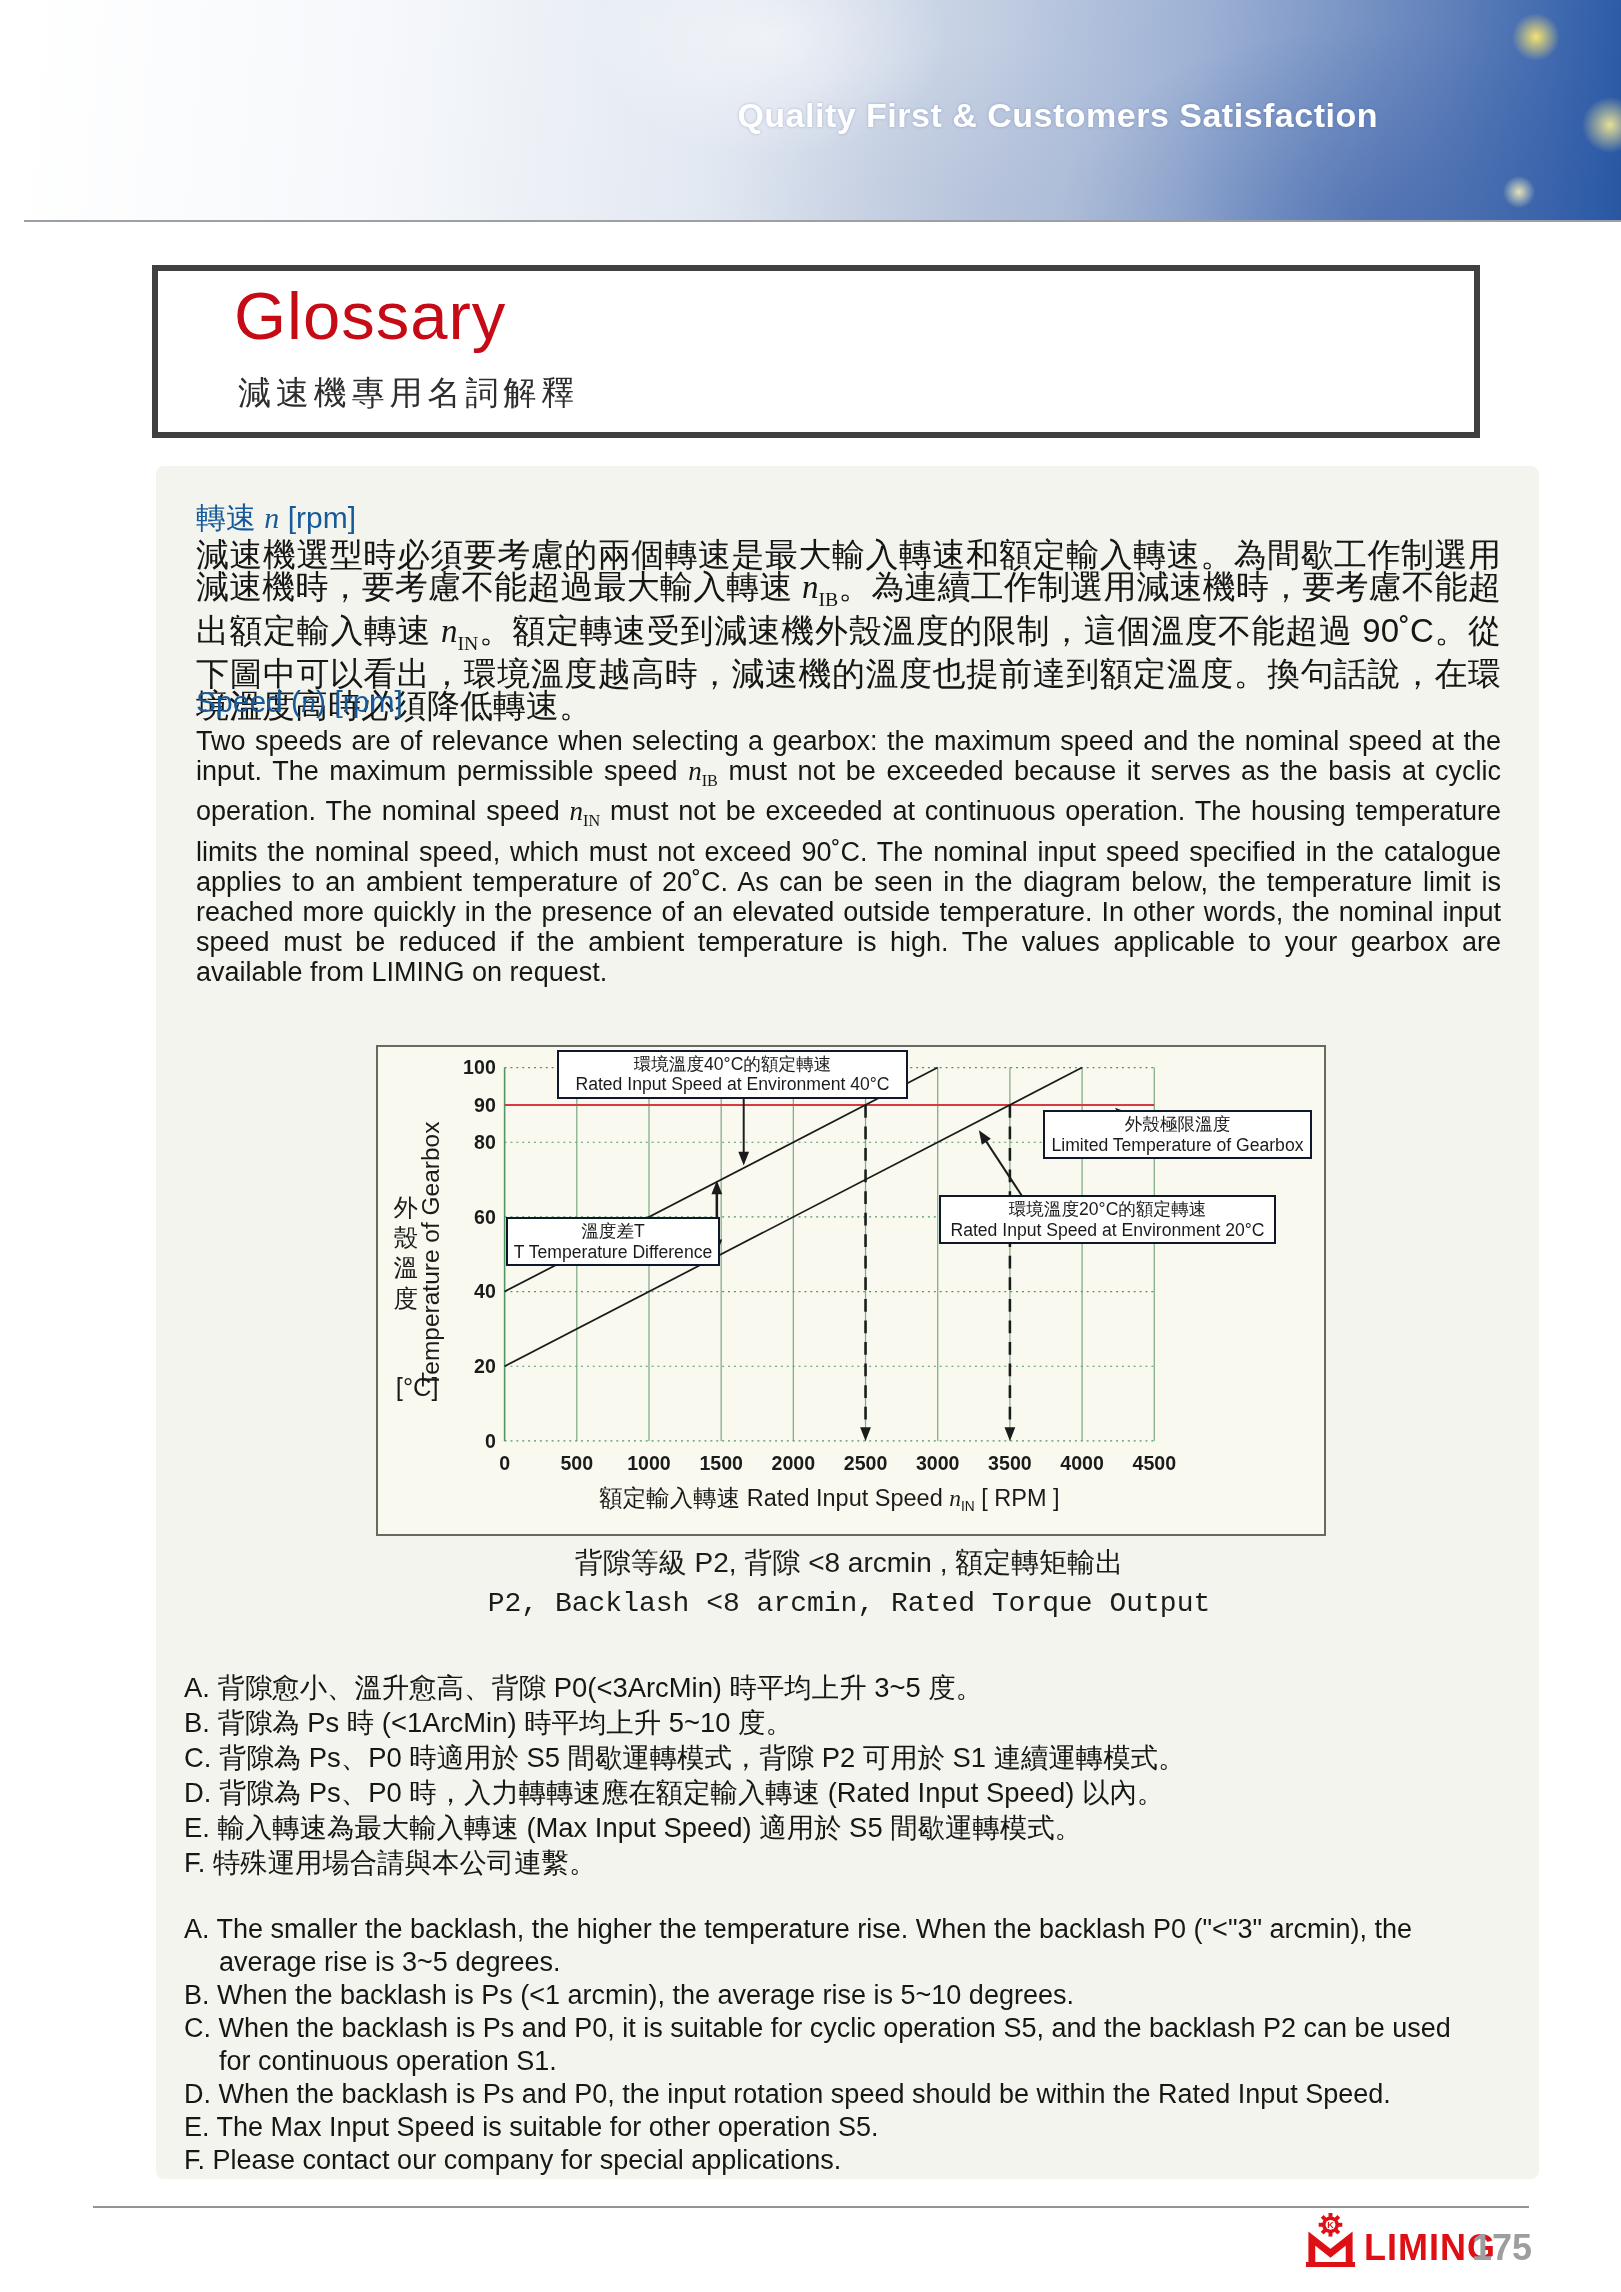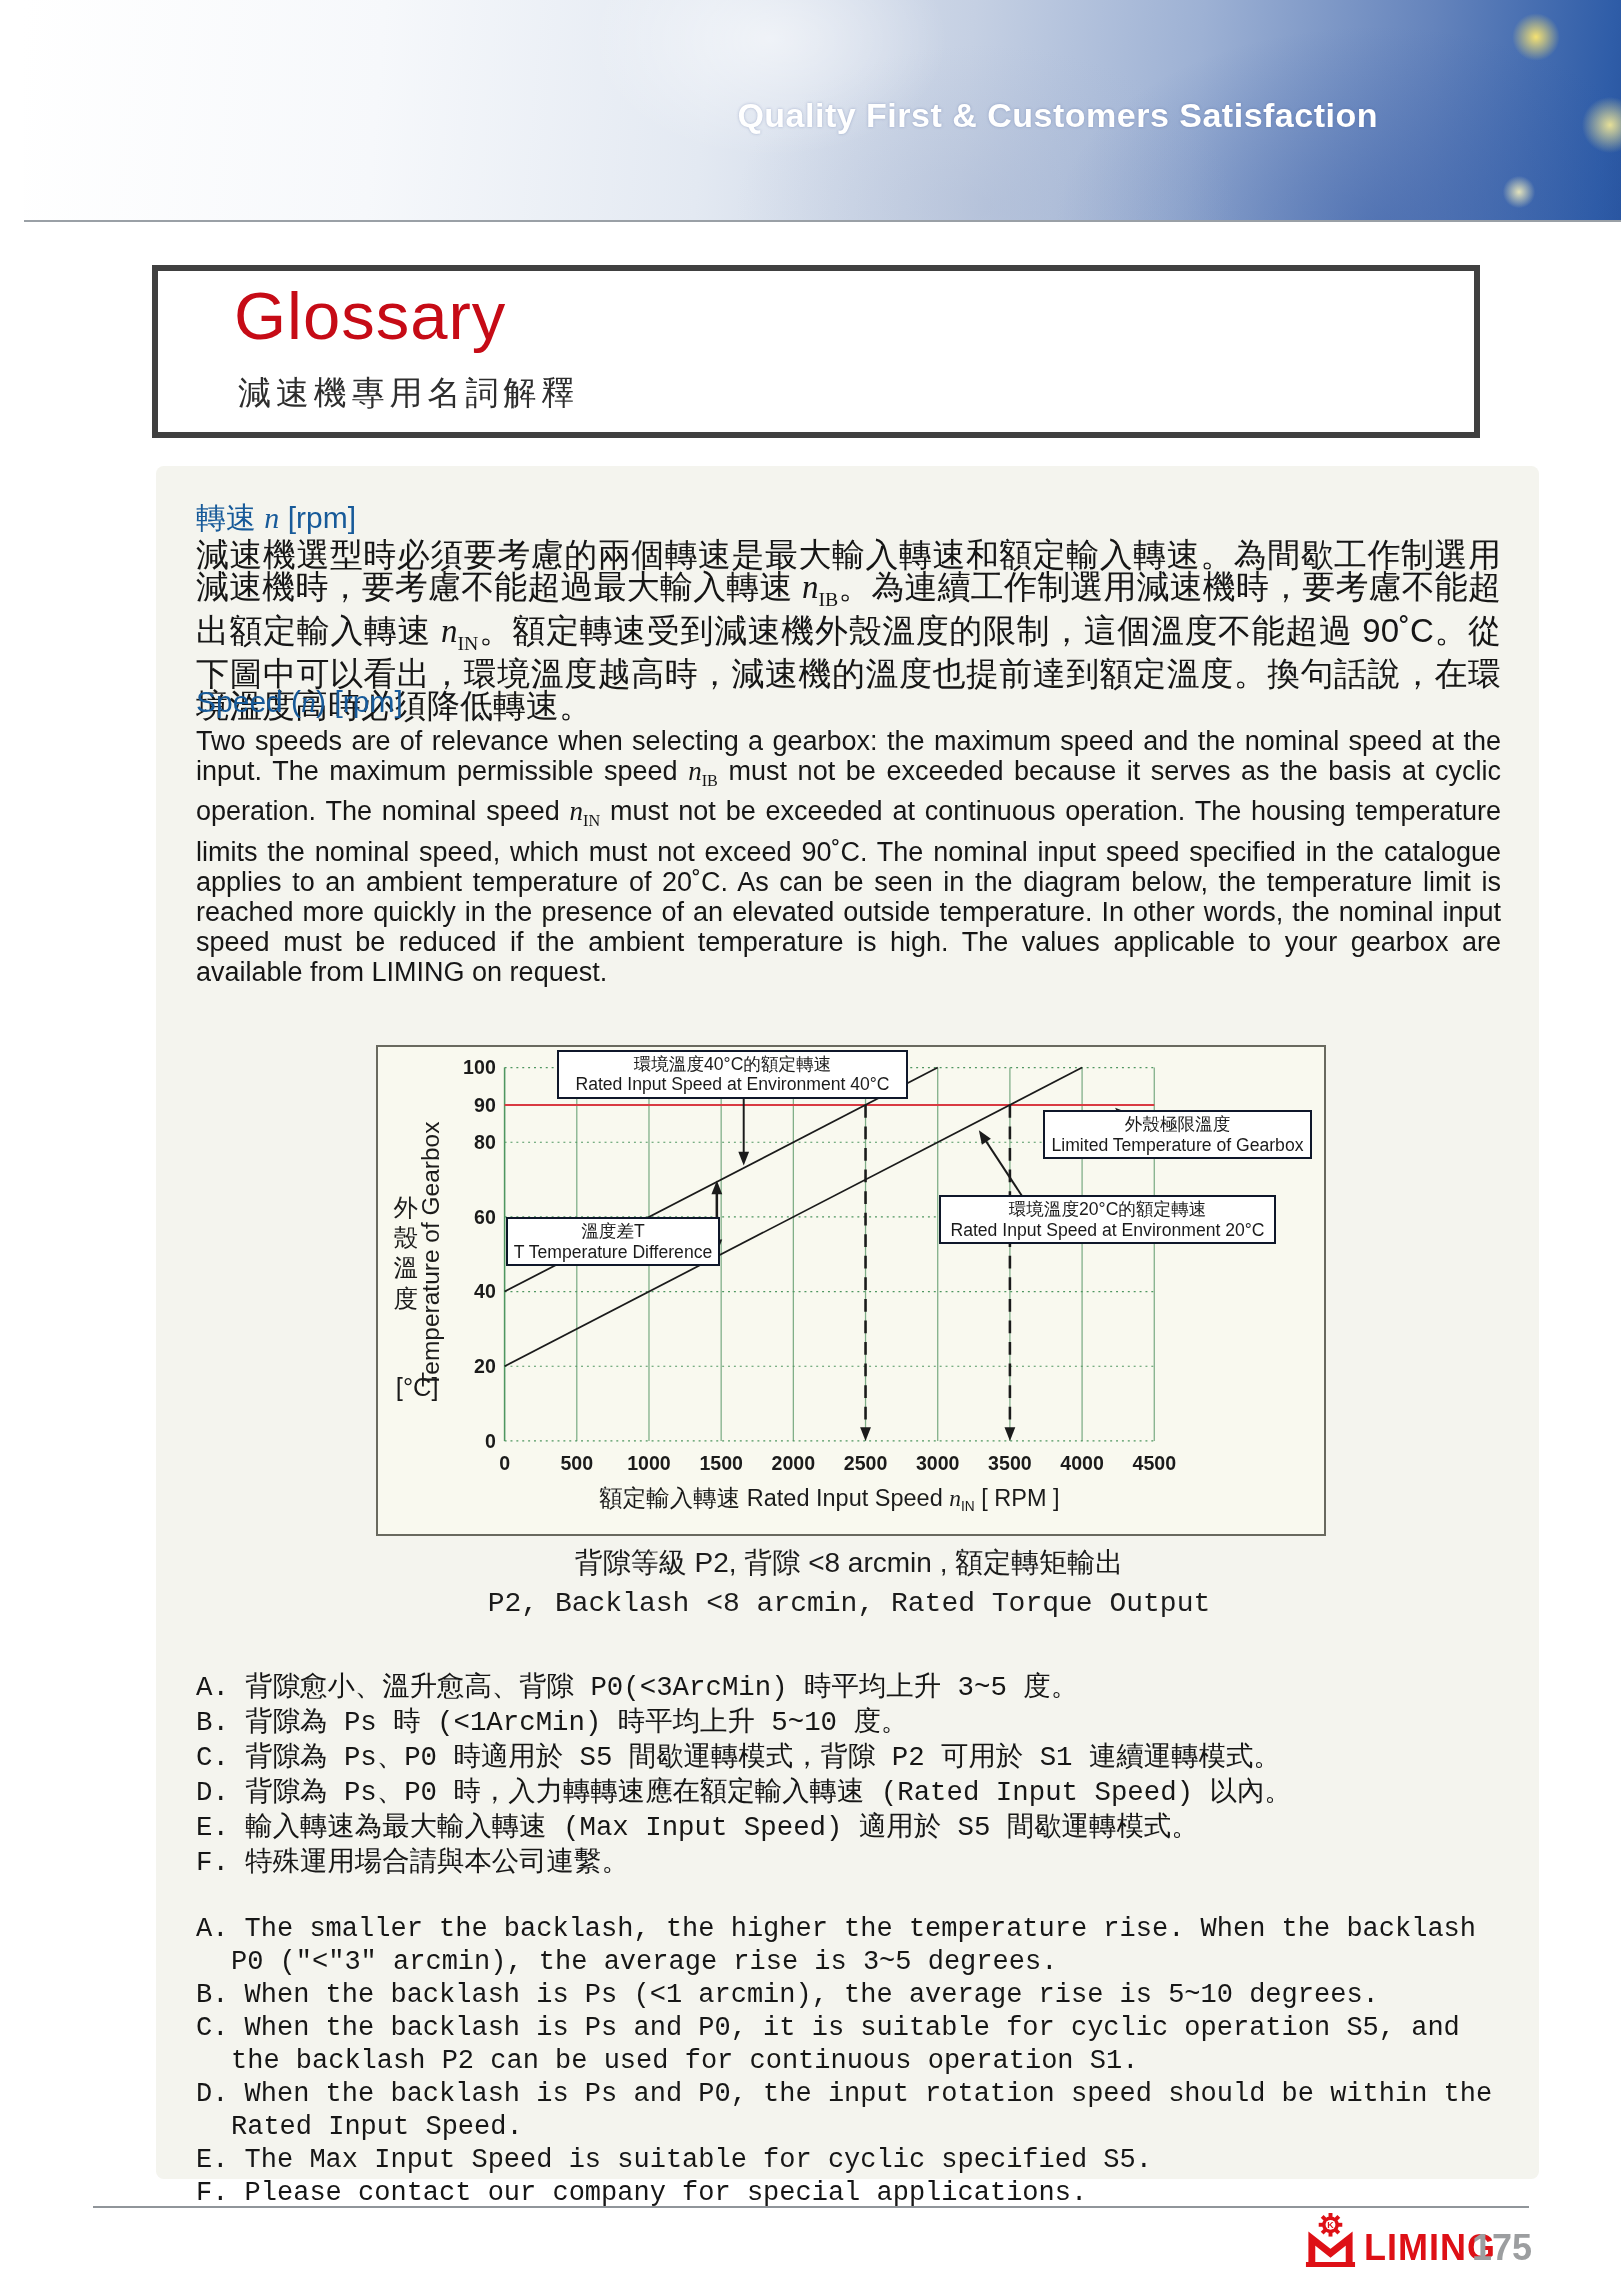--- a/index.html
+++ b/index.html
@@ -39,21 +39,21 @@
        font-size:17.6px;line-height:20.6px;color:#1b1b1b;padding:2px 3.9px;box-sizing:border-box;}
   .ann div{white-space:nowrap;}
   #ann40{left:179px;top:2.9px;width:351px;}
   #annLim{left:665px;top:63px;width:269px;}
   #ann20{left:561px;top:148px;width:337px;}
   #annDiff{left:128px;top:170px;width:214px;}
   .caption{position:absolute;left:220px;top:1076px;width:946px;text-align:center;color:#1b1b1b;}
   .caption .cap-cn{font-size:28px;line-height:41px;}
   .caption .cap-en{font-size:28px;line-height:41px;font-family:Liberation Mono, monospace;}
   
-  .notes{position:absolute;left:40px;font-family:Liberation Mono, monospace;}
+  .notes{position:absolute;left:28px;}
   .notes-cn{top:1204px;width:1333px;font-size:27.4px;line-height:35px;}
   .notes-en{top:1447px;width:1304px;font-size:27px;line-height:33px;}
   .notes-cn .note-item{padding-left:39px;text-indent:-39px;}
   .notes-en .note-item{padding-left:35px;text-indent:-35px;}
   
   .footer-rule{position:absolute;left:93px;top:2206px;width:1436px;height:2px;background:#90959a;}
   .logo{position:absolute;left:1303px;top:2213px;}
   .brand{position:absolute;left:1364px;top:2227px;font-size:36px;font-weight:bold;color:#de1016;letter-spacing:1px;}
   .pageno{position:absolute;left:1472px;top:2227px;font-size:36px;font-weight:bold;color:#9c9ea0;}
 </style>
@@ -170,21 +170,21 @@
       <div class="note-item">D. 背隙為 Ps、P0 時，入力轉轉速應在額定輸入轉速 (Rated Input Speed) 以內。</div>
       <div class="note-item">E. 輸入轉速為最大輸入轉速 (Max Input Speed) 適用於 S5 間歇運轉模式。</div>
       <div class="note-item">F. 特殊運用場合請與本公司連繫。</div>
     </div>
 
     <div class="notes notes-en">
       <div class="note-item">A. The smaller the backlash, the higher the temperature rise. When the backlash P0 ("&lt;"3" arcmin), the average rise is 3~5 degrees.</div>
       <div class="note-item">B. When the backlash is Ps (&lt;1 arcmin), the average rise is 5~10 degrees.</div>
       <div class="note-item">C. When the backlash is Ps and P0, it is suitable for cyclic operation S5, and the backlash P2 can be used for continuous operation S1.</div>
       <div class="note-item">D. When the backlash is Ps and P0, the input rotation speed should be within the Rated Input Speed.</div>
-      <div class="note-item">E. The Max Input Speed is suitable for cyclic specified S5.</div>
+      <div class="note-item">E. The Max Input Speed is suitable for other operation S5.</div>
       <div class="note-item">F. Please contact our company for special applications.</div>
     </div>
   </div>
 
   <div class="footer-rule"></div>
   <svg class="logo" width="55" height="55" viewBox="0 0 56 56">
     <g fill="#de1016">
       <g transform="translate(28,12)">
         <rect x="-2" y="-12" width="4" height="24"></rect>
         <rect x="-12" y="-2" width="24" height="4"></rect>

